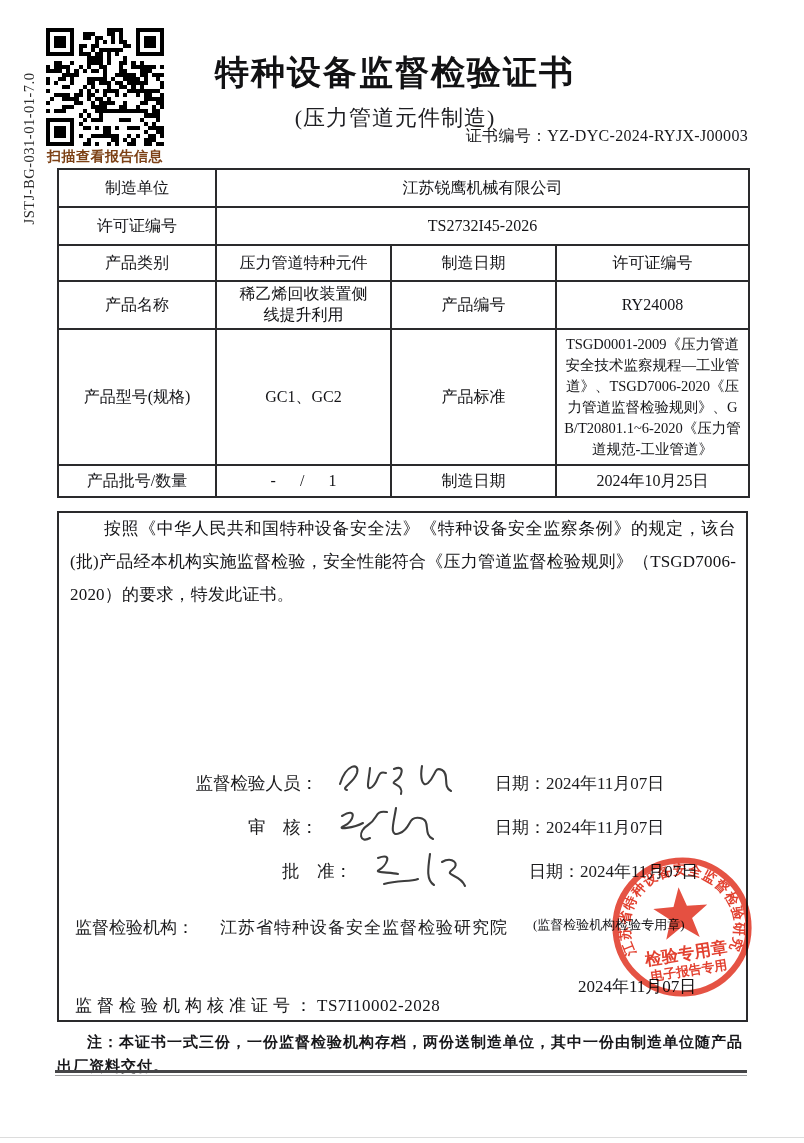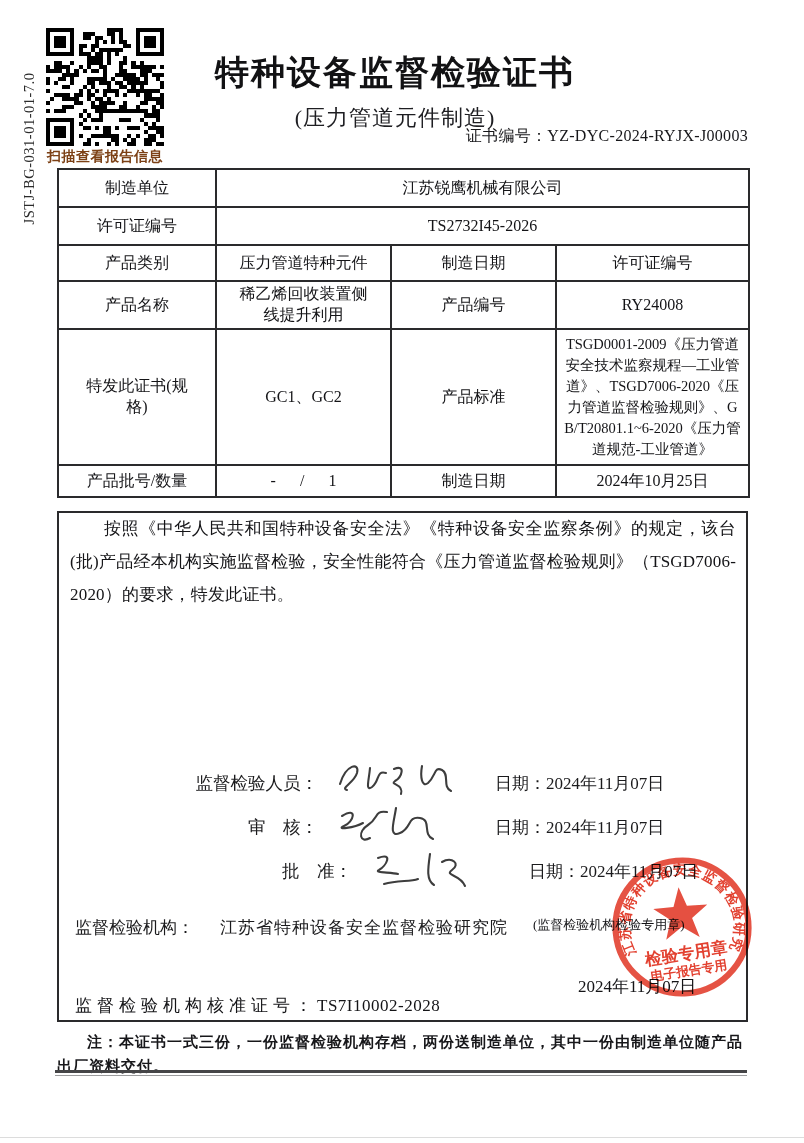--- a/index.html
+++ b/index.html
@@ -432,21 +432,21 @@
         <td>制造日期</td>
         <td>许可证编号</td>
       </tr>
       <tr class="r4">
         <td>产品名称</td>
         <td>稀乙烯回收装置侧线提升利用</td>
         <td>产品编号</td>
         <td>RY24008</td>
       </tr>
       <tr class="r5">
-        <td>特发此证书(规格)</td>
+        <td>产品型号(规格)</td>
         <td>GC1、GC2</td>
         <td>产品标准</td>
         <td class="std">TSGD0001-2009《压力管道安全技术监察规程—工业管道》、TSGD7006-2020《压力管道监督检验规则》、GB/T20801.1~6-2020《压力管道规范-工业管道》</td>
       </tr>
       <tr class="r6">
         <td>产品批号/数量</td>
         <td class="pre">-      /      1</td>
         <td>制造日期</td>
         <td>2024年10月25日</td>
       </tr>

